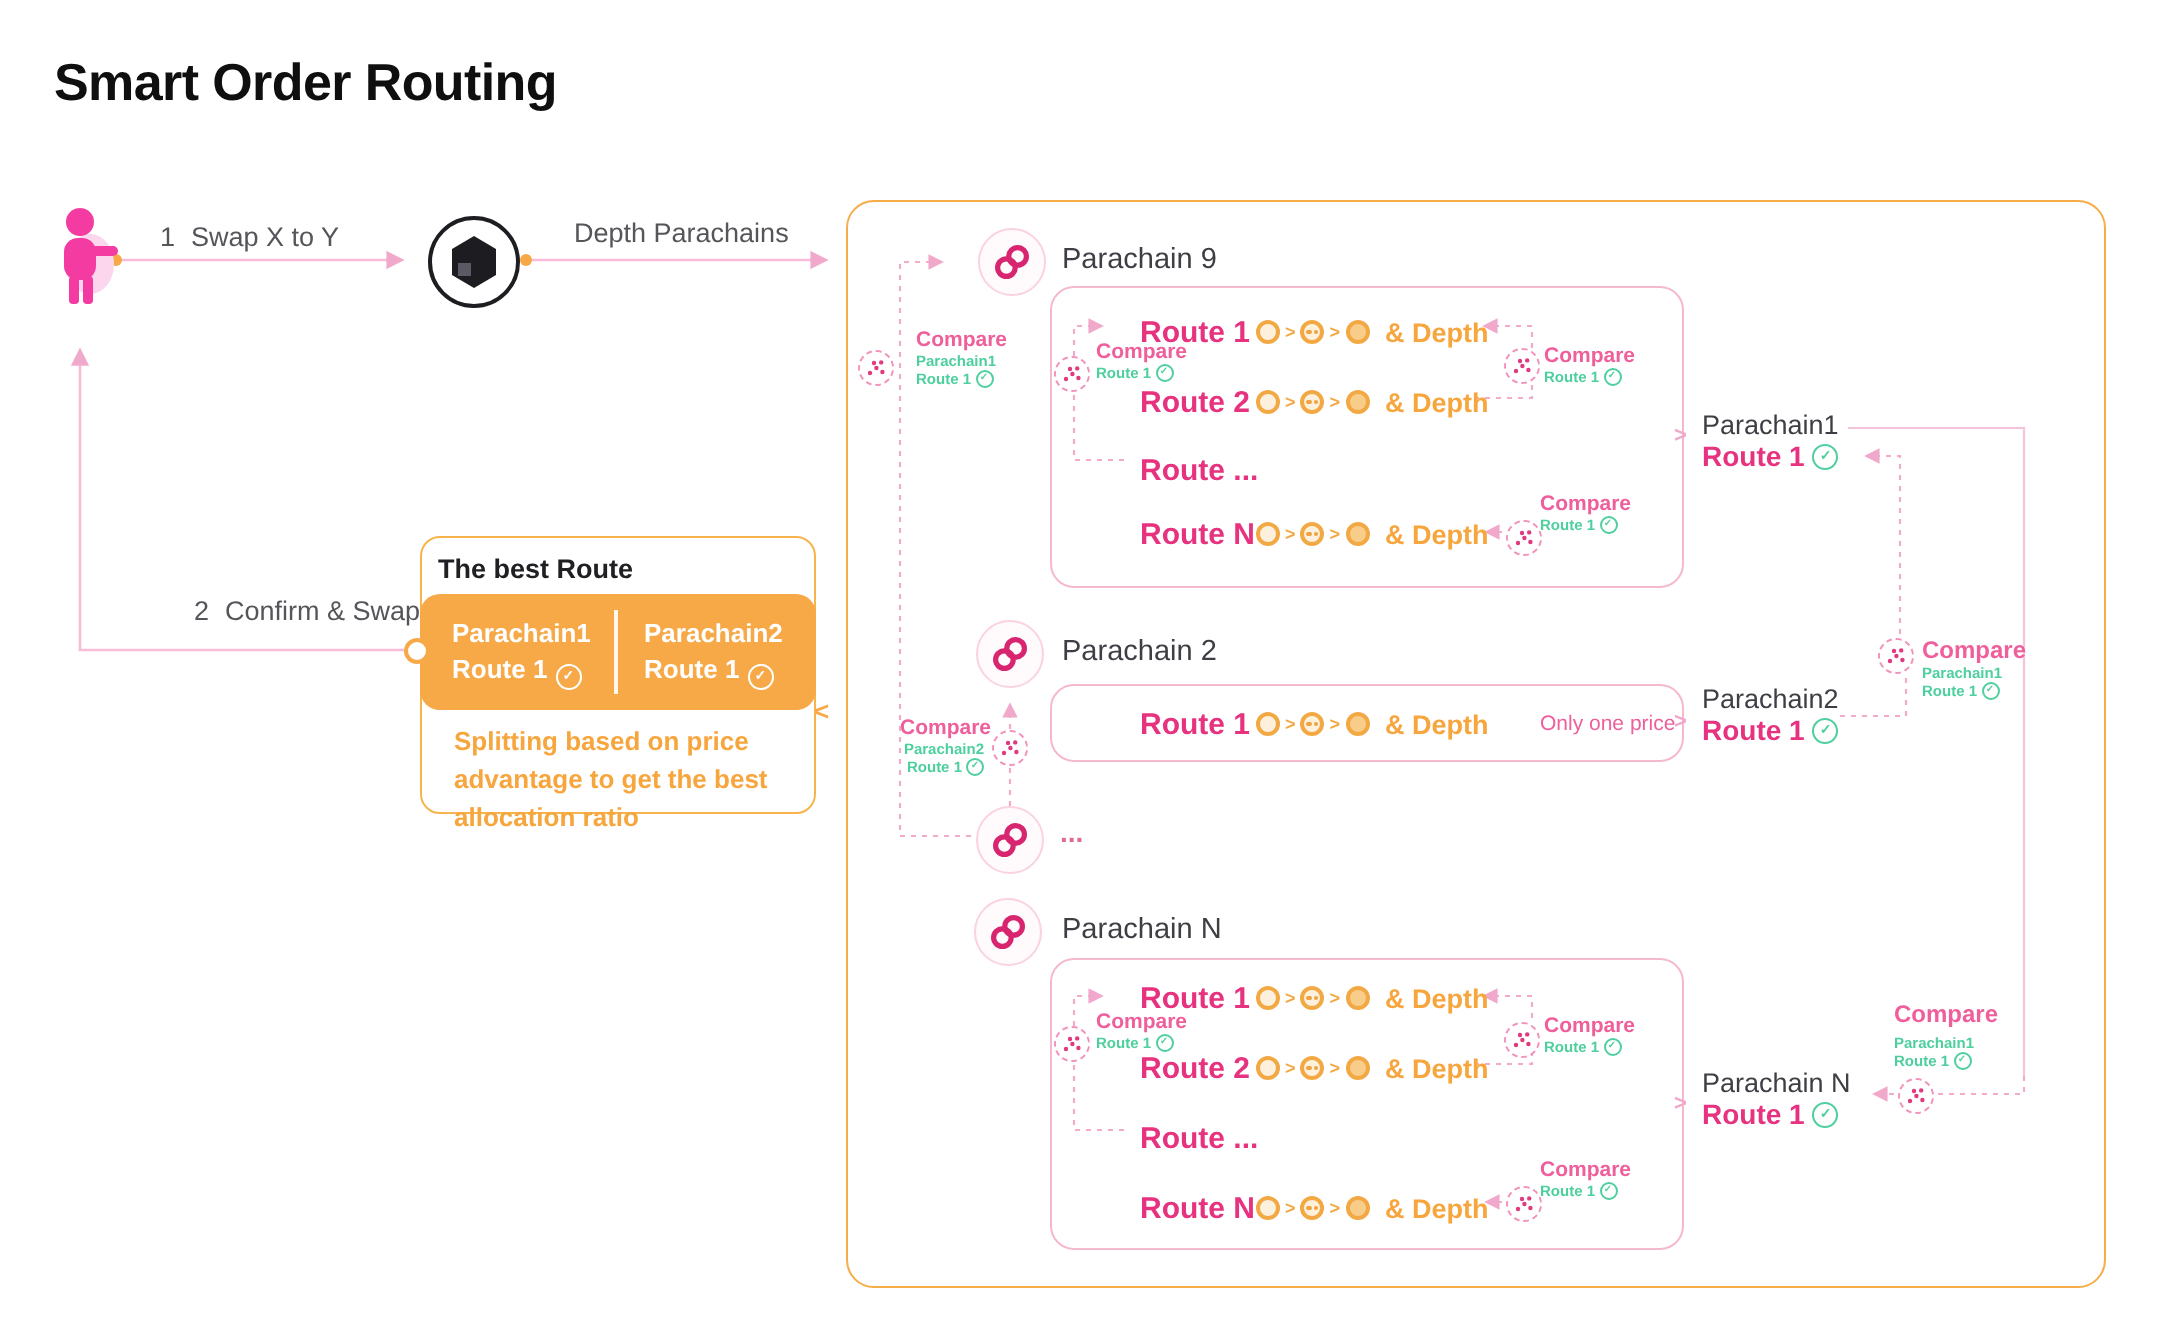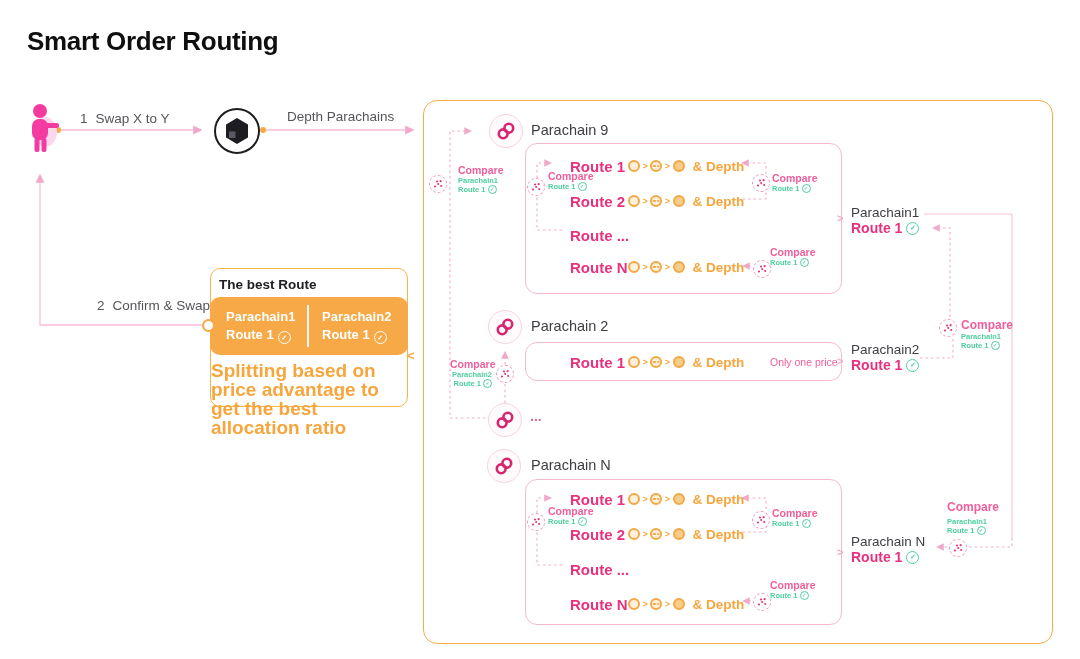--- a/index.html
+++ b/index.html
@@ -14,21 +14,21 @@
 
   .logo-circle{width:42px;height:42px;border:2.5px solid #1e1e22;border-radius:50%;
                background:#fff;display:flex;align-items:center;justify-content:center}
 
   
   .brcard{width:196px;height:137px;border:1.5px solid #f8b44c;border-radius:10px;background:#fff}
   .brtitle{position:absolute;left:8px;top:8px;font-size:13.5px;font-weight:bold;color:#202024}
   .brpill{position:absolute;left:-1px;top:28px;width:198px;height:58px;background:#f7a948;border-radius:10px}
   .brop{position:absolute;font-size:13px;font-weight:bold;color:#fff;line-height:17.5px;white-space:nowrap}
   .brdiv{position:absolute;left:97px;top:8px;width:1.5px;height:42px;background:rgba(255,255,255,.9)}
-  .brnote{position:absolute;left:0;top:92px;width:176px;font-size:19px;font-weight:bold;
+  .brnote{position:absolute;left:16px;top:92px;width:176px;font-size:13px;font-weight:bold;
           color:#f7a53d;line-height:19px}
   .chkw{display:inline-flex;width:11px;height:11px;border:1.2px solid #fff;border-radius:50%;
         align-items:center;justify-content:center;margin-left:4px;vertical-align:-1px}
   .chkw::before{content:"\2713";font-size:7px;color:#fff}
 
   
   .bigbox{width:628px;height:542px;border:1.5px solid #f6ad49;border-radius:14px}
   .pcic{width:32px;height:32px;border:1px solid #fad2e2;border-radius:50%;background:#fffafc;
         display:flex;align-items:center;justify-content:center}
   .pclabel{font-size:14.5px;color:#3e3e44;white-space:nowrap}

